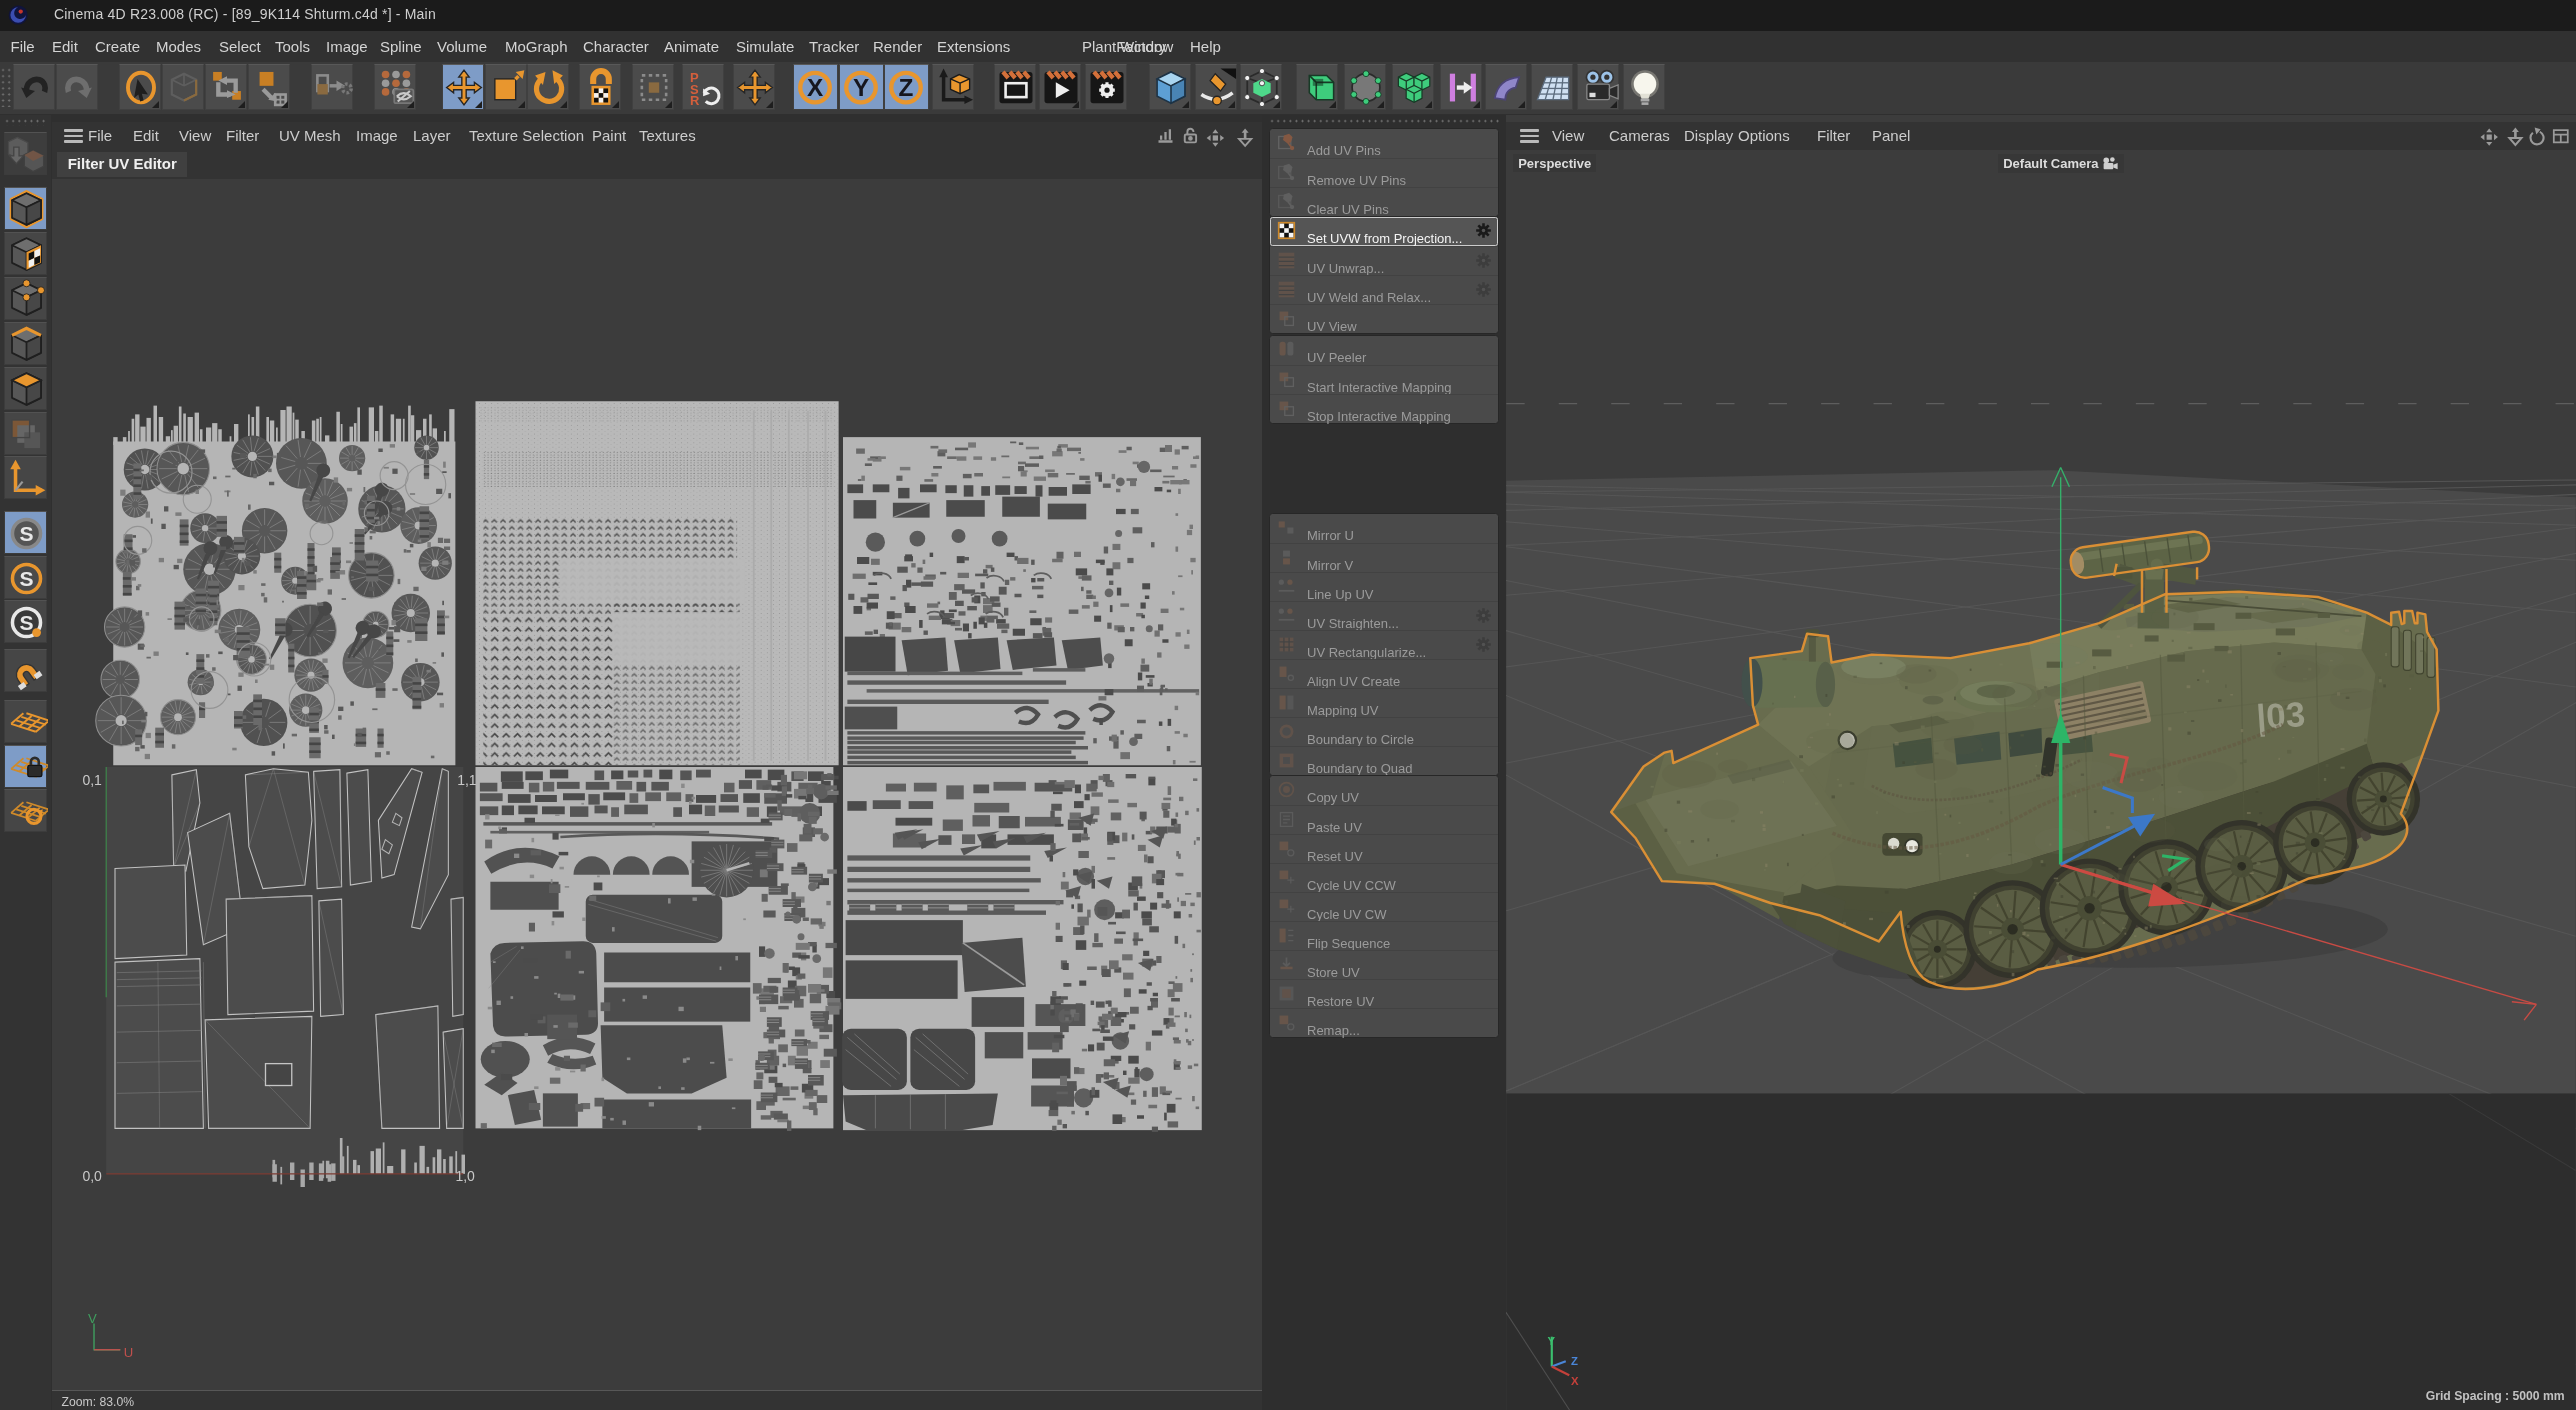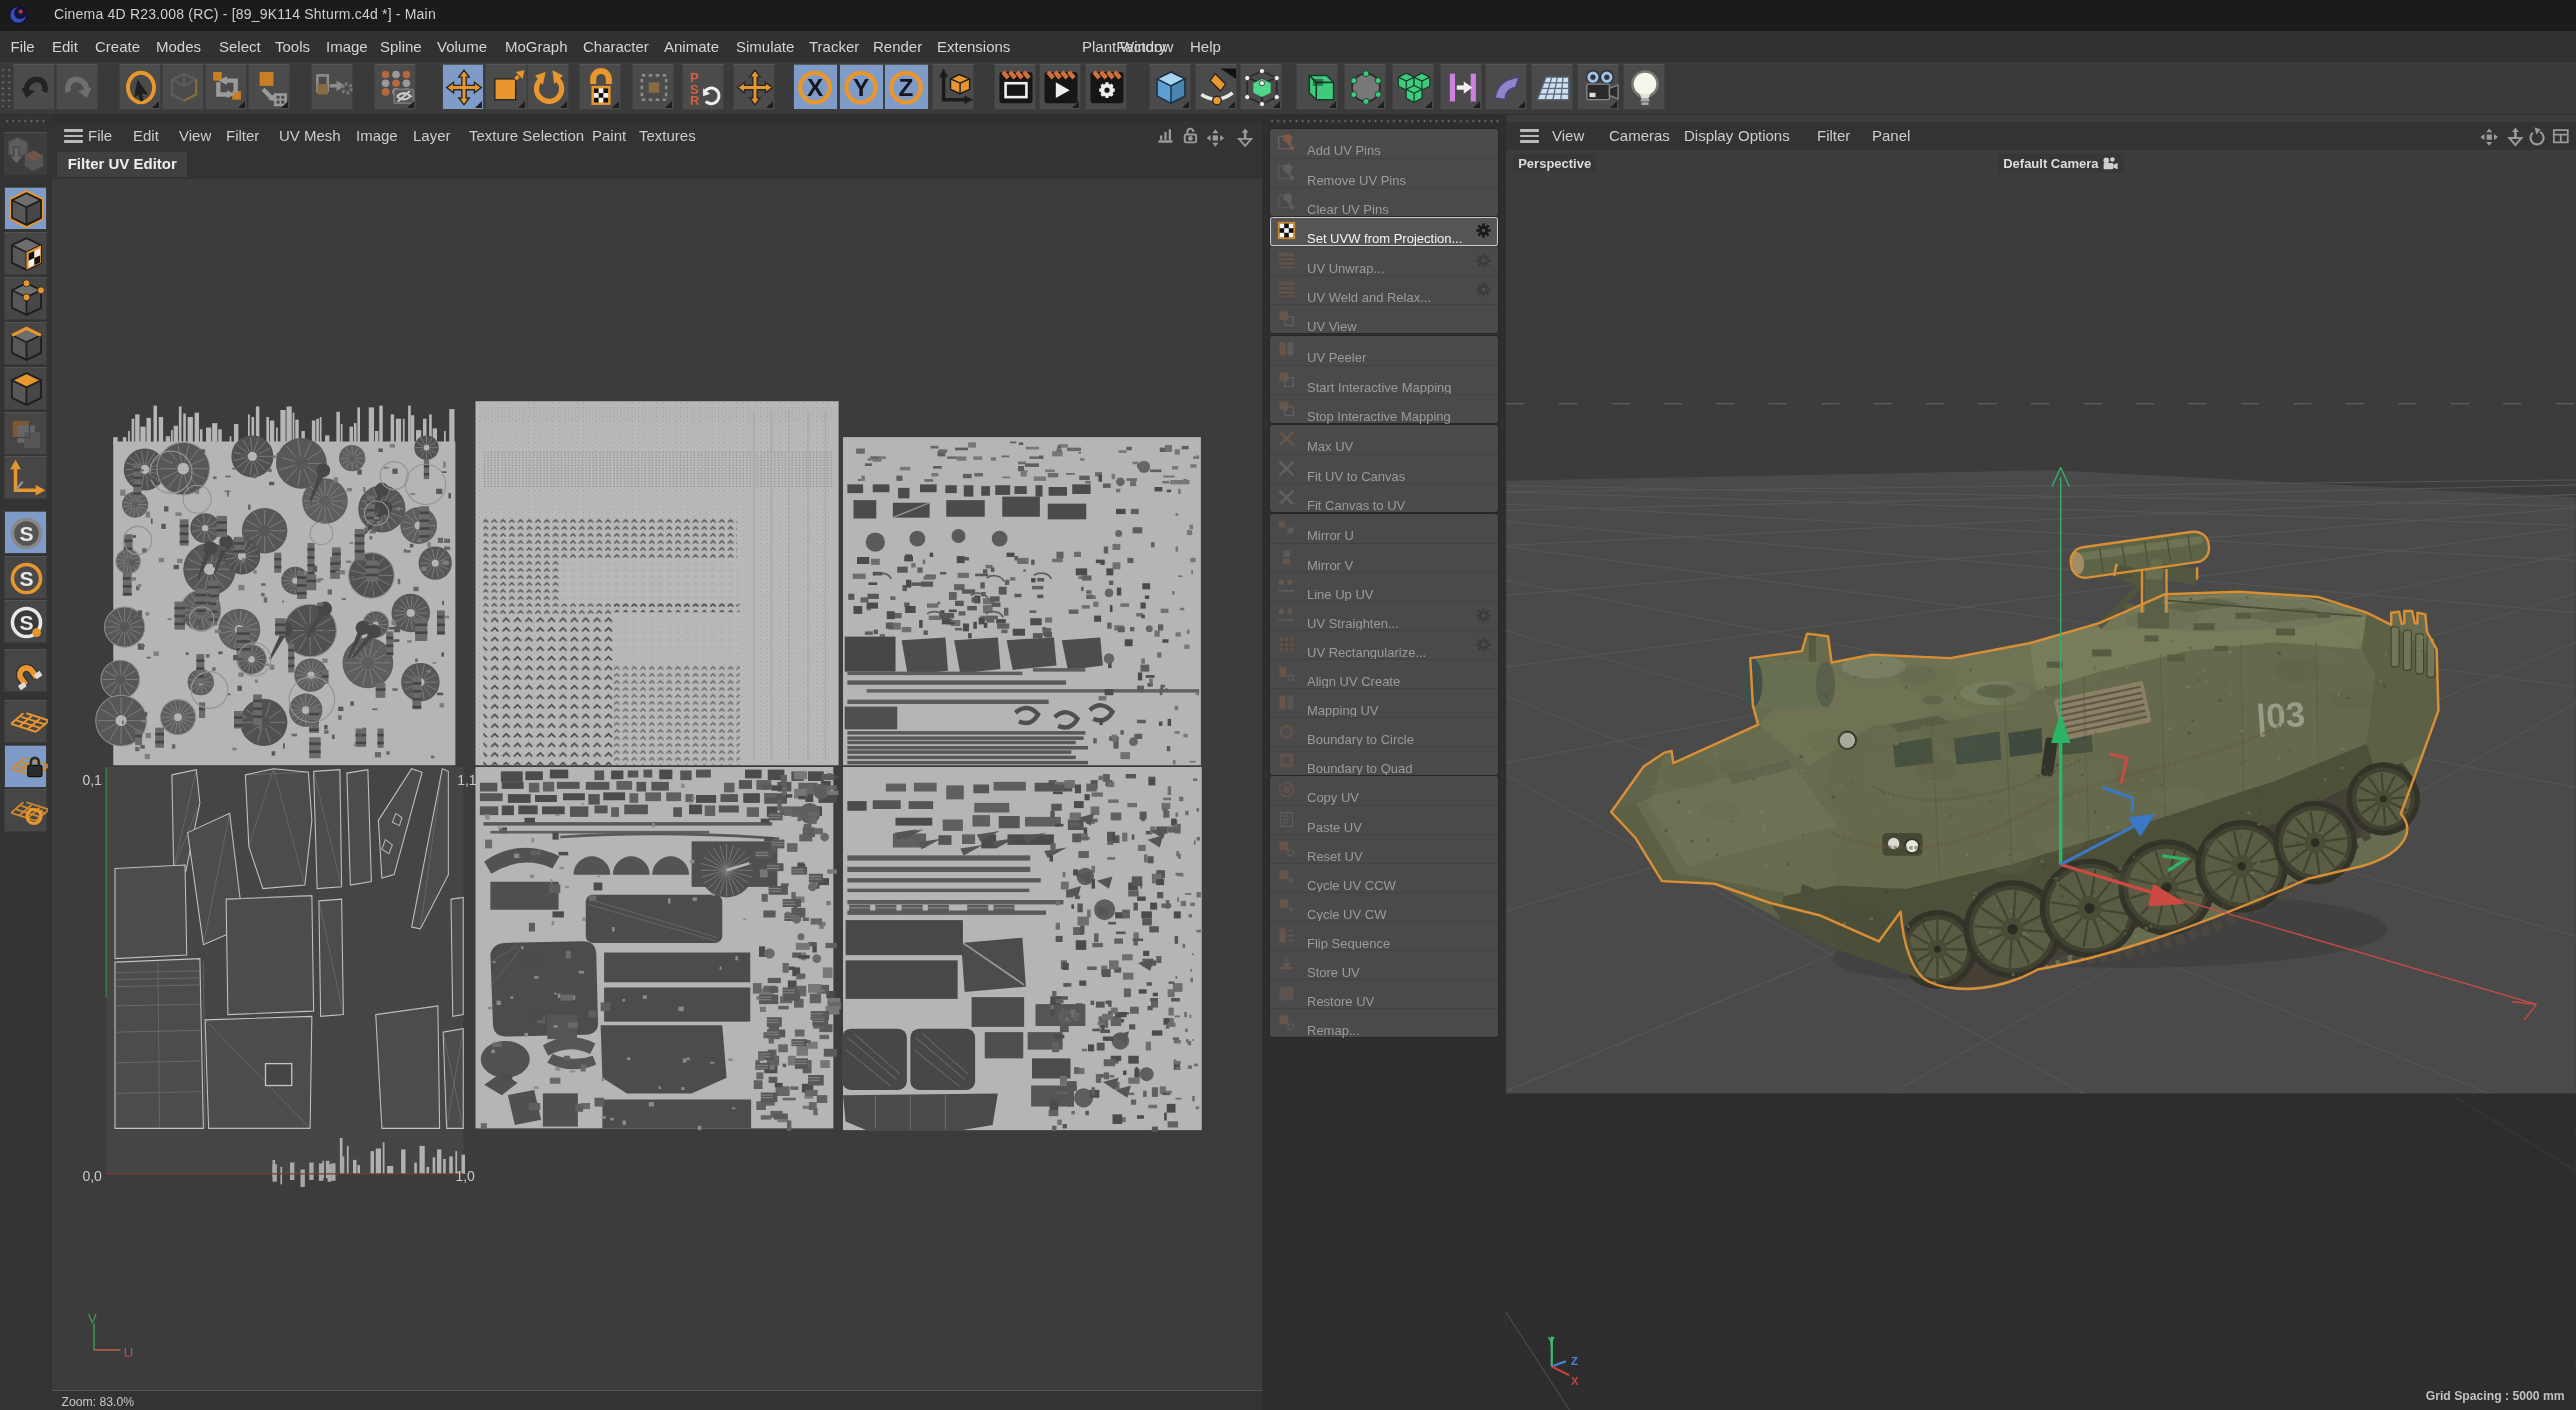--- a/index.html
+++ b/index.html
@@ -2401,40 +2401,20 @@
         <div class="lbl">Start Interactive Mapping</div>
       </div>
       <div class="trow">
         <div class="ic"><svg width="19" height="19" viewBox="0 0 22 22" opacity="0.5">
             <rect x="3" y="3" width="10" height="10" fill="#b5754a"></rect>
             <rect x="9" y="9" width="10" height="10" fill="none" stroke="#999" stroke-width="1.5"></rect>
           </svg></div>
         <div class="lbl">Stop Interactive Mapping</div>
       </div>
     </div>
-    <div class="tgroup" style="top:309px">
-      <div class="trow">
-        <div class="ic"><svg width="19" height="19" viewBox="0 0 22 22" opacity="0.5">
-            <path d="M3 3 L19 19 M19 3 L3 19" stroke="#b5754a" stroke-width="3"></path>
-          </svg></div>
-        <div class="lbl">Max UV</div>
-      </div>
-      <div class="trow">
-        <div class="ic"><svg width="19" height="19" viewBox="0 0 22 22" opacity="0.5">
-            <path d="M3 3 L19 19 M19 3 L3 19" stroke="#999" stroke-width="3"></path>
-          </svg></div>
-        <div class="lbl">Fit UV to Canvas</div>
-      </div>
-      <div class="trow">
-        <div class="ic"><svg width="19" height="19" viewBox="0 0 22 22" opacity="0.5">
-            <path d="M3 3 L19 19 M19 3 L3 19" stroke="#999" stroke-width="3"></path>
-          </svg></div>
-        <div class="lbl">Fit Canvas to UV</div>
-      </div>
-    </div>
     <div class="tgroup" style="top:398px">
       <div class="trow">
         <div class="ic"><svg width="19" height="19" viewBox="0 0 22 22" opacity="0.5">
             <rect x="2" y="4" width="7" height="7" fill="#b5754a"></rect>
             <rect x="12" y="11" width="7" height="7" fill="#888"></rect>
           </svg></div>
         <div class="lbl">Mirror U</div>
       </div>
       <div class="trow">
         <div class="ic"><svg width="19" height="19" viewBox="0 0 22 22" opacity="0.5">

